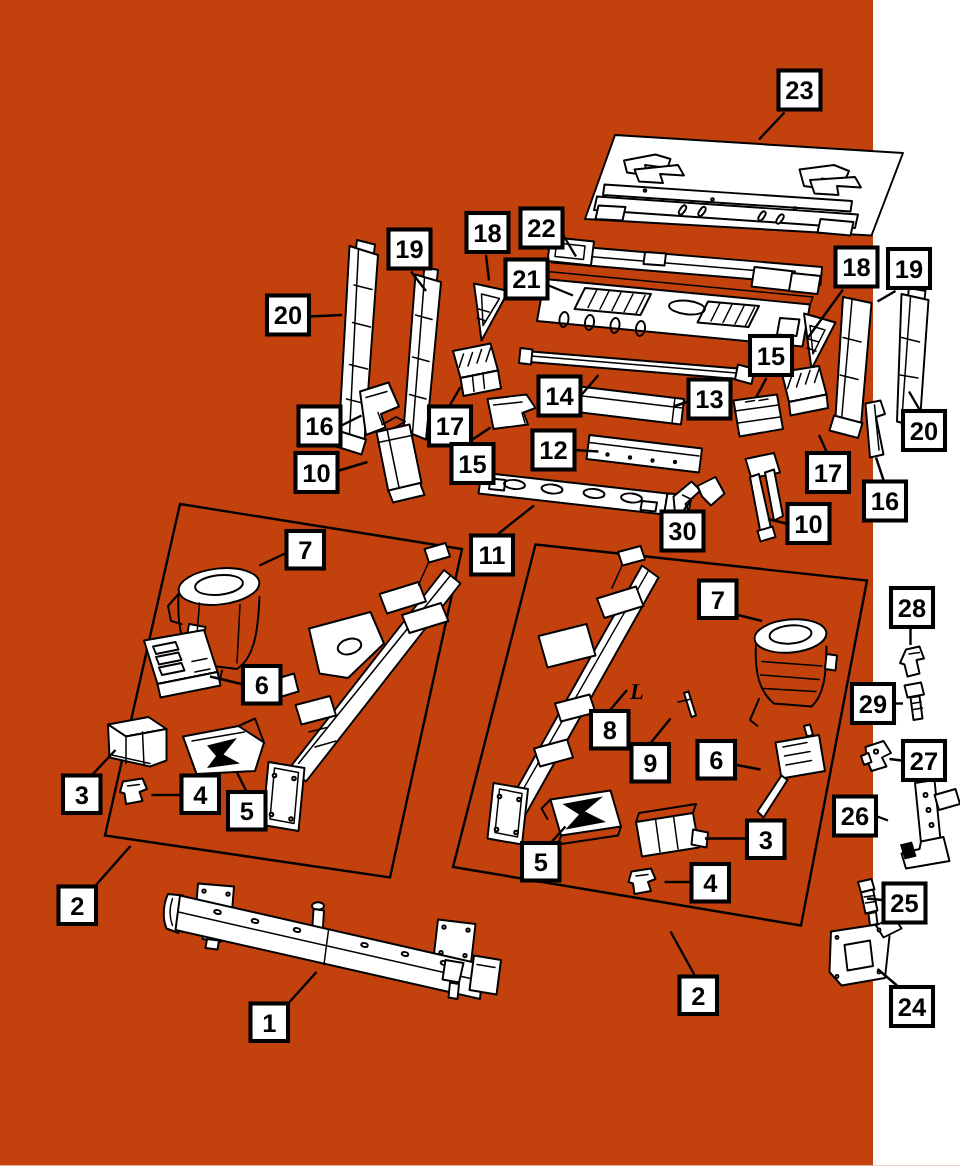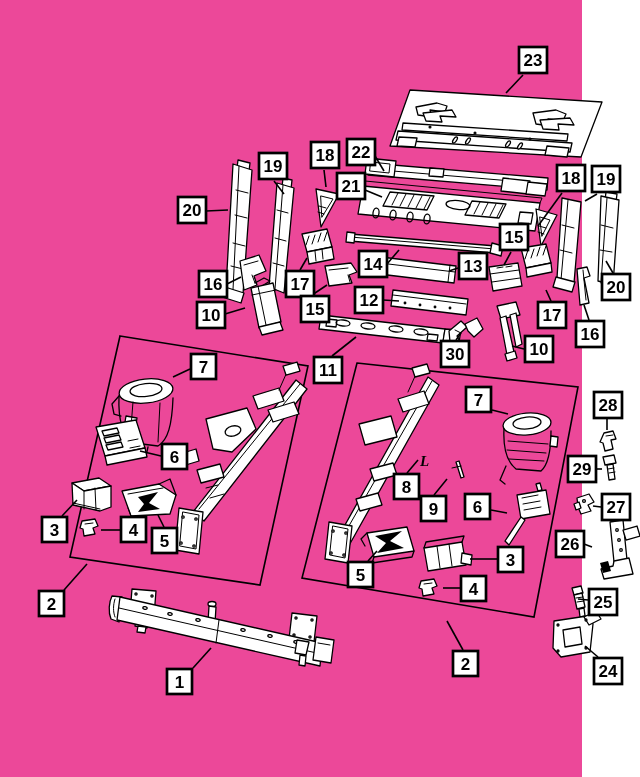--- a/index.html
+++ b/index.html
@@ -1,17 +1,17 @@
 <!DOCTYPE html>
 <html><head>
 <meta charset="utf-8">
 <style>
   html,body{margin:0;padding:0;background:#fff;}
   body{width:640px;height:777px;overflow:hidden;font-family:"Liberation Sans",sans-serif;}
-  #stage{position:relative;width:582px;height:777px;background:#ec4899;}
+  #stage{position:relative;width:582px;height:777px;background:#c2410c;}
   svg{display:block;}
   .part{stroke:#000;stroke-width:1.3;fill:#fff;stroke-linejoin:round;stroke-linecap:round;}
   .part .thin{stroke-width:1;fill:none;}
   .part .nofill{fill:none;}
   .part .solid{fill:#000;stroke:none;}
   .outline-box{fill:none;stroke:#000;stroke-width:1.6;}
   .callout-rect{fill:#fff;stroke:#000;stroke-width:2.7;}
   .callout-num{font-family:"Liberation Sans",sans-serif;font-weight:bold;fill:#000;}
   .leader{stroke:#000;stroke-width:1.6;fill:none;}
   .annot{font-family:"Liberation Serif",serif;font-style:italic;font-weight:bold;fill:#000;}

